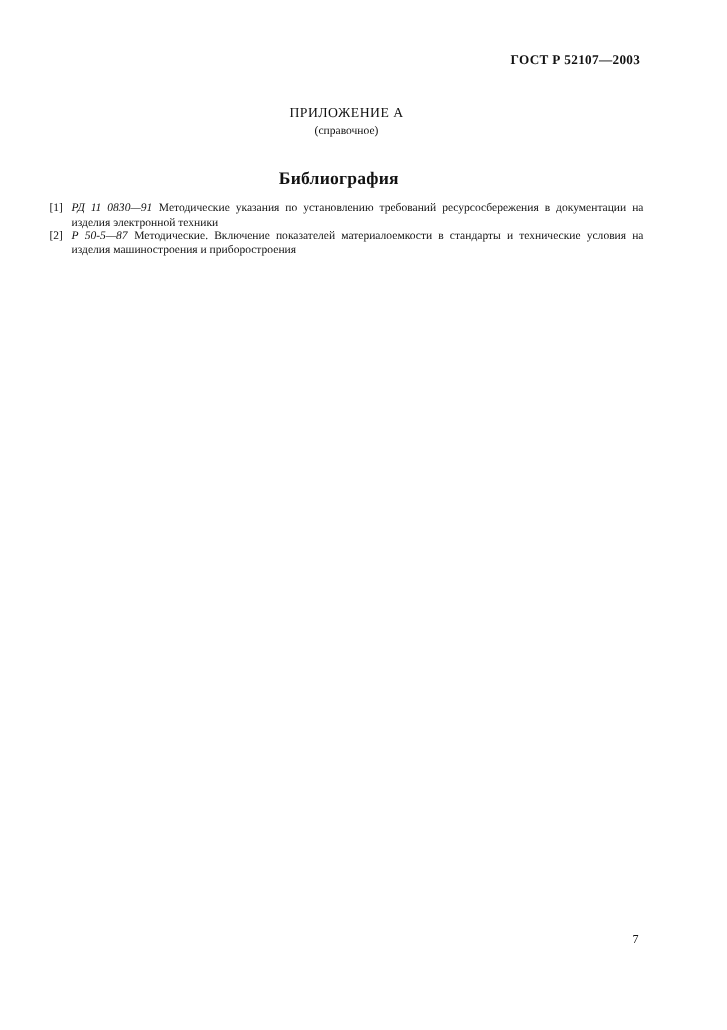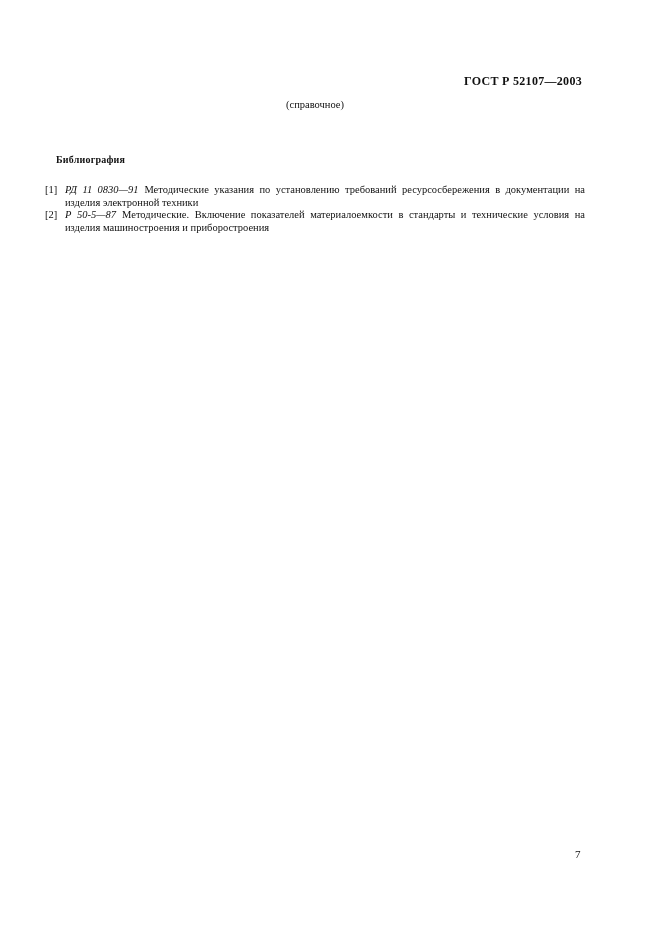--- a/index.html
+++ b/index.html
@@ -11,21 +11,21 @@
     position: relative;
     width: 661px;
     height: 936px;
     background: #ffffff;
     color: #111111;
     font-family: "Liberation Serif", "DejaVu Serif", serif;
     overflow: hidden;
   }
   .doc-code {
     position: absolute;
-    top: 74px;
+    top: 47px;
     right: 79px;
     font-size: 12px;
     font-weight: bold;
     letter-spacing: 0.3px;
     white-space: nowrap;
   }
   .appendix-block {
     position: absolute;
     top: 95px;
     left: 45px;
@@ -36,23 +36,24 @@
     font-size: 12.5px;
     letter-spacing: 0.4px;
   }
   .appendix-subtitle {
     font-size: 10.5px;
     margin-top: 4px;
   }
   .section-title {
     position: absolute;
     top: 154px;
-    left: 56px;
+    left: 38px;
     width: 540px;
-    font-size: 10px;
+    text-align: center;
+    font-size: 16px;
     font-weight: bold;
     letter-spacing: 0.2px;
   }
   .bib-list {
     position: absolute;
     top: 184px;
     left: 45px;
     width: 540px;
     font-size: 10.5px;
     line-height: 12.5px;
@@ -81,20 +82,21 @@
   }
 </style>
 </head>
 <body>
 
 <div class="page">
 
   <div class="doc-code">ГОСТ Р 52107—2003</div>
 
   <div class="appendix-block">
+    <div class="appendix-title">ПРИЛОЖЕНИЕ А</div>
     <div class="appendix-subtitle">(справочное)</div>
   </div>
 
   <div class="section-title">Библиография</div>
 
   <div class="bib-list">
 
     <div class="bib-entry">
       <span class="bib-marker">[1]</span>
       <div class="bib-text">

